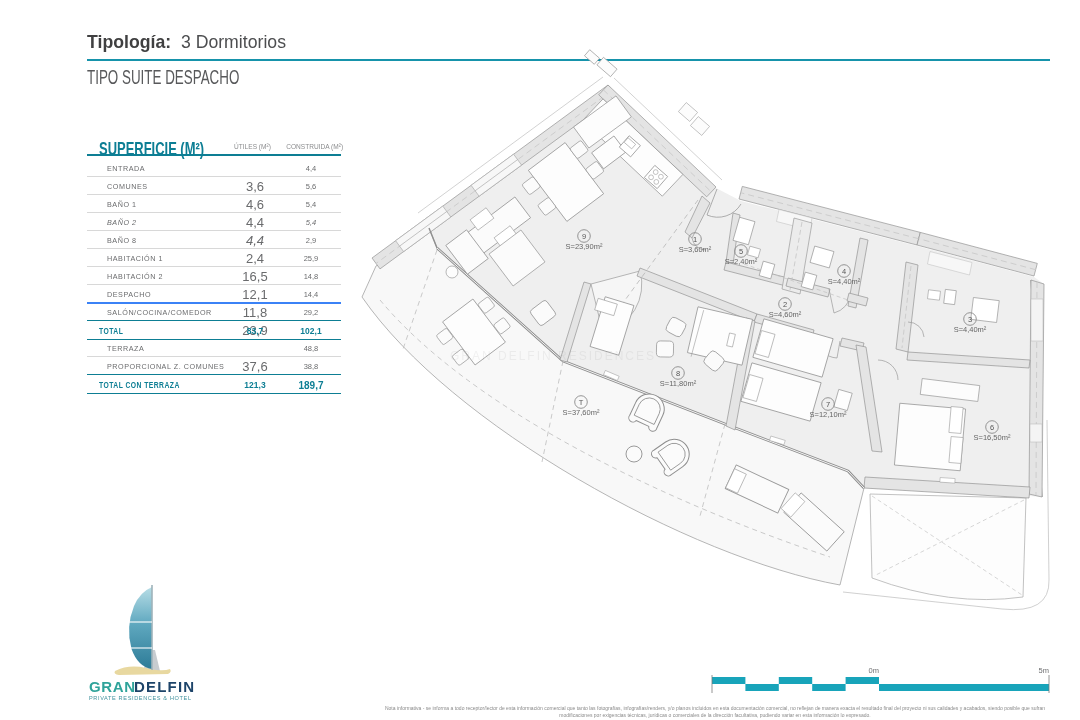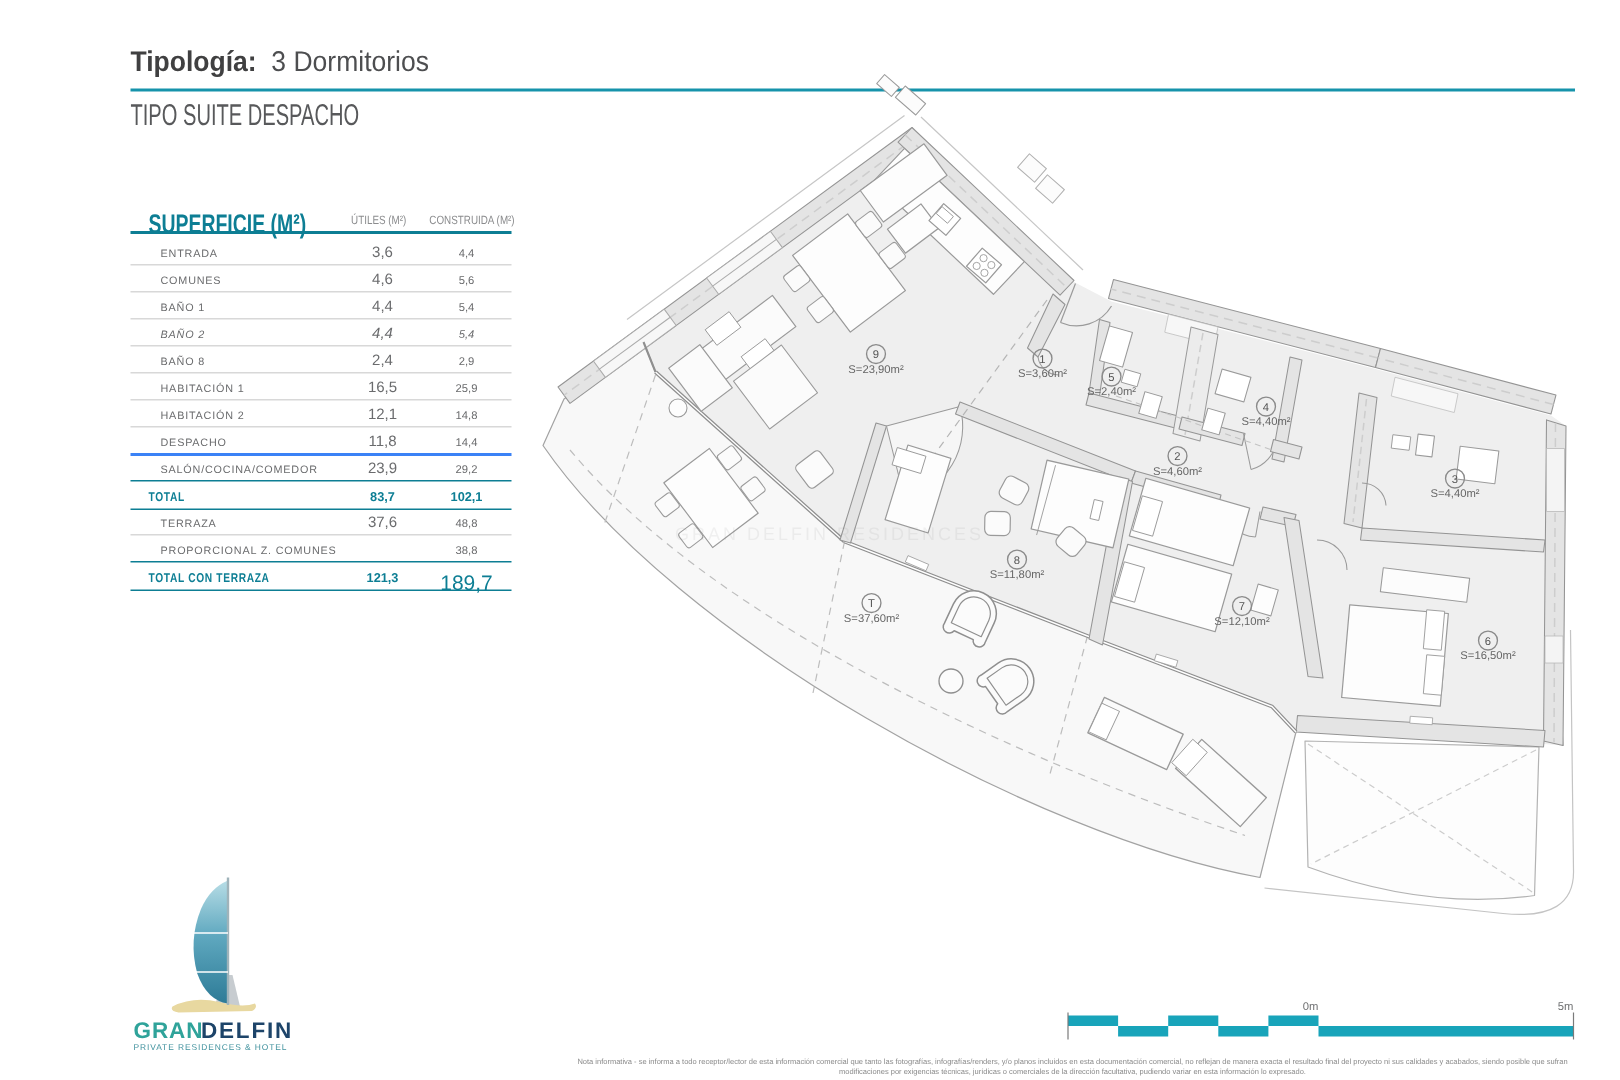--- a/index.html
+++ b/index.html
@@ -2,21 +2,21 @@
 <html><head>
 <meta charset="utf-8">
 <style>
   html,body{margin:0;padding:0;}
   body{width:1080px;height:720px;overflow:hidden;background:#ffffff;
        font-family:"Liberation Sans", sans-serif;position:relative;}
   .abs{position:absolute;}
   .cond{display:inline-block;transform:scaleX(.82);transform-origin:0 50%;}
   .row{position:absolute;left:87px;width:254px;height:18px;}
   .rlab{position:absolute;left:20px;top:5.5px;font-size:7.2px;color:#6a6b6d;letter-spacing:.55px;white-space:nowrap;}
-  .rv1{position:absolute;top:5px;width:60px;text-align:center;font-size:10px;color:#6a6b6d;left:138px;}
+  .rv1{position:absolute;top:21px;width:60px;text-align:center;font-size:13px;color:#6a6b6d;left:138px;}
   .rv2{position:absolute;top:5.5px;width:60px;text-align:center;font-size:7.5px;color:#6a6b6d;left:194px;}
 </style>
 </head>
 <body>
 
 <div class="abs" style="left:87px;top:31px;font-size:19px;color:#404041;white-space:nowrap;">
   <span class="cond" style="font-weight:bold;transform:scaleX(.93);">Tipología:&nbsp; <span style="font-weight:normal;color:#4d4e50;">3 Dormitorios</span></span>
 </div>
 
 <div class="abs" style="left:87px;top:58.5px;width:963px;height:2px;background:#1693ab;"></div>
@@ -97,21 +97,21 @@
   </div>
 
 <div class="row" style="top:356px;">
     <span class="rlab">PROPORCIONAL Z. COMUNES</span>
     <span class="rv2">38,8</span>
   </div>
 
 <div class="row" style="top:374px;border-top:1.5px solid #0d7e94;border-bottom:1.5px solid #0d7e94;">
     <span class="rlab" style="left:12px;color:#0d7e94;font-weight:bold;font-size:8.5px;top:5px;transform:scaleX(.8);transform-origin:0 50%;">TOTAL CON TERRAZA</span>
     <span class="rv1" style="color:#0d7e94;font-weight:bold;font-size:8.5px;top:5px;">121,3</span>
-    <span class="rv2" style="color:#0d7e94;font-weight:normal;font-size:14px;top:5px;">189,7</span>
+    <span class="rv2" style="color:#0d7e94;font-weight:bold;font-size:10px;top:5px;">189,7</span>
   </div>
 
 <svg id="plan" class="abs" style="left:0;top:0;" width="1080" height="720" viewBox="0 0 1080 720">
 <g stroke-linejoin="round" stroke-linecap="butt">
 
 <path d="M603,77 L418,213" fill="none" stroke="#c6c6c6" stroke-width="0.8"></path>
 <path d="M614,78 L722,180" fill="none" stroke="#c6c6c6" stroke-width="0.8"></path>
 
 <rect x="598.0" y="62.0" width="18.0" height="10.0" fill="#fcfcfc" stroke="#9a9a9a" stroke-width="0.7" transform="rotate(41 607.0 67.0)"></rect>
 

